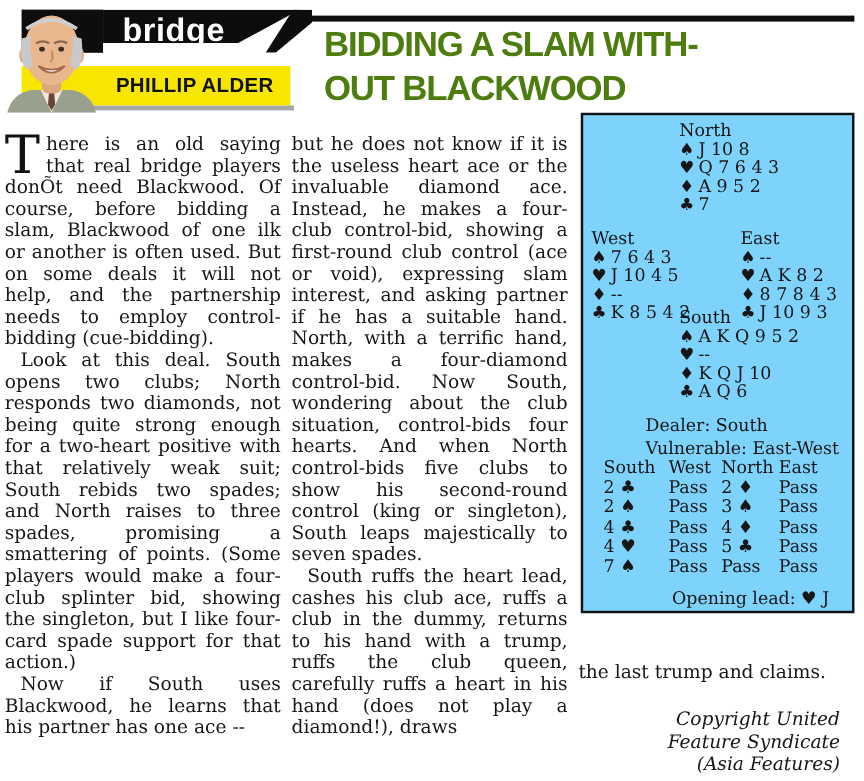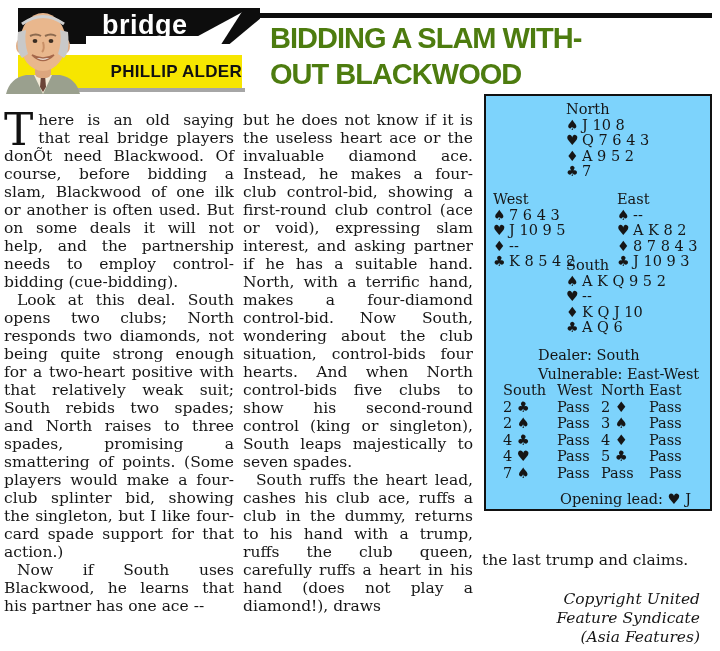--- a/index.html
+++ b/index.html
@@ -23,21 +23,21 @@
   .banner-tail {
     position:absolute; left:214px; top:8px; width:46px; height:36px;
     background:#0d0d0d;
     clip-path:polygon(66% 0,100% 0,100% 30%,34% 100%,16% 100%);
   }
   .author-badge {
     position:absolute; left:30px; top:55px; width:212px; height:33px;
     background:#f7e600; text-align:right;
   }
   .author-badge .author-name {
-    display:block; line-height:33px; 
+    display:block; line-height:33px; padding-right:14px;
     font-family:"Liberation Sans","DejaVu Sans",sans-serif;
     font-weight:bold; font-size:17px; color:#111; letter-spacing:0.3px;
   }
   .badge-shadow { position:absolute; left:30px; top:88px; width:215px; height:4px; background:#a6a6a6; }
   .photo { position:absolute; left:0; top:0; width:86px; height:94px; }
 
   
   .headline-rule { position:absolute; left:256px; top:13px; width:456px; height:5px; background:#0d0d0d; }
   .headline {
     position:absolute; left:270px; top:20px; width:462px;
@@ -141,21 +141,21 @@
     <div class="seat-label">North</div>
     <div class="suit-row"><span class="suit">♠</span><span>J 10 8</span></div>
     <div class="suit-row"><span class="suit">♥</span><span>Q 7 6 4 3</span></div>
     <div class="suit-row"><span class="suit">♦</span><span>A 9 5 2</span></div>
     <div class="suit-row"><span class="suit">♣</span><span>7</span></div>
   </div>
 
   <div class="hand hand-west">
     <div class="seat-label">West</div>
     <div class="suit-row"><span class="suit">♠</span><span>7 6 4 3</span></div>
-    <div class="suit-row"><span class="suit">♥</span><span>J 10 9 5</span></div>
+    <div class="suit-row"><span class="suit">♥</span><span>J 10 4 5</span></div>
     <div class="suit-row"><span class="suit">♦</span><span>--</span></div>
     <div class="suit-row"><span class="suit">♣</span><span>K 8 5 4 2</span></div>
   </div>
 
   <div class="hand hand-east">
     <div class="seat-label">East</div>
     <div class="suit-row"><span class="suit">♠</span><span>--</span></div>
     <div class="suit-row"><span class="suit">♥</span><span>A K 8 2</span></div>
     <div class="suit-row"><span class="suit">♦</span><span>8 7 8 4 3</span></div>
     <div class="suit-row"><span class="suit">♣</span><span>J 10 9 3</span></div>

